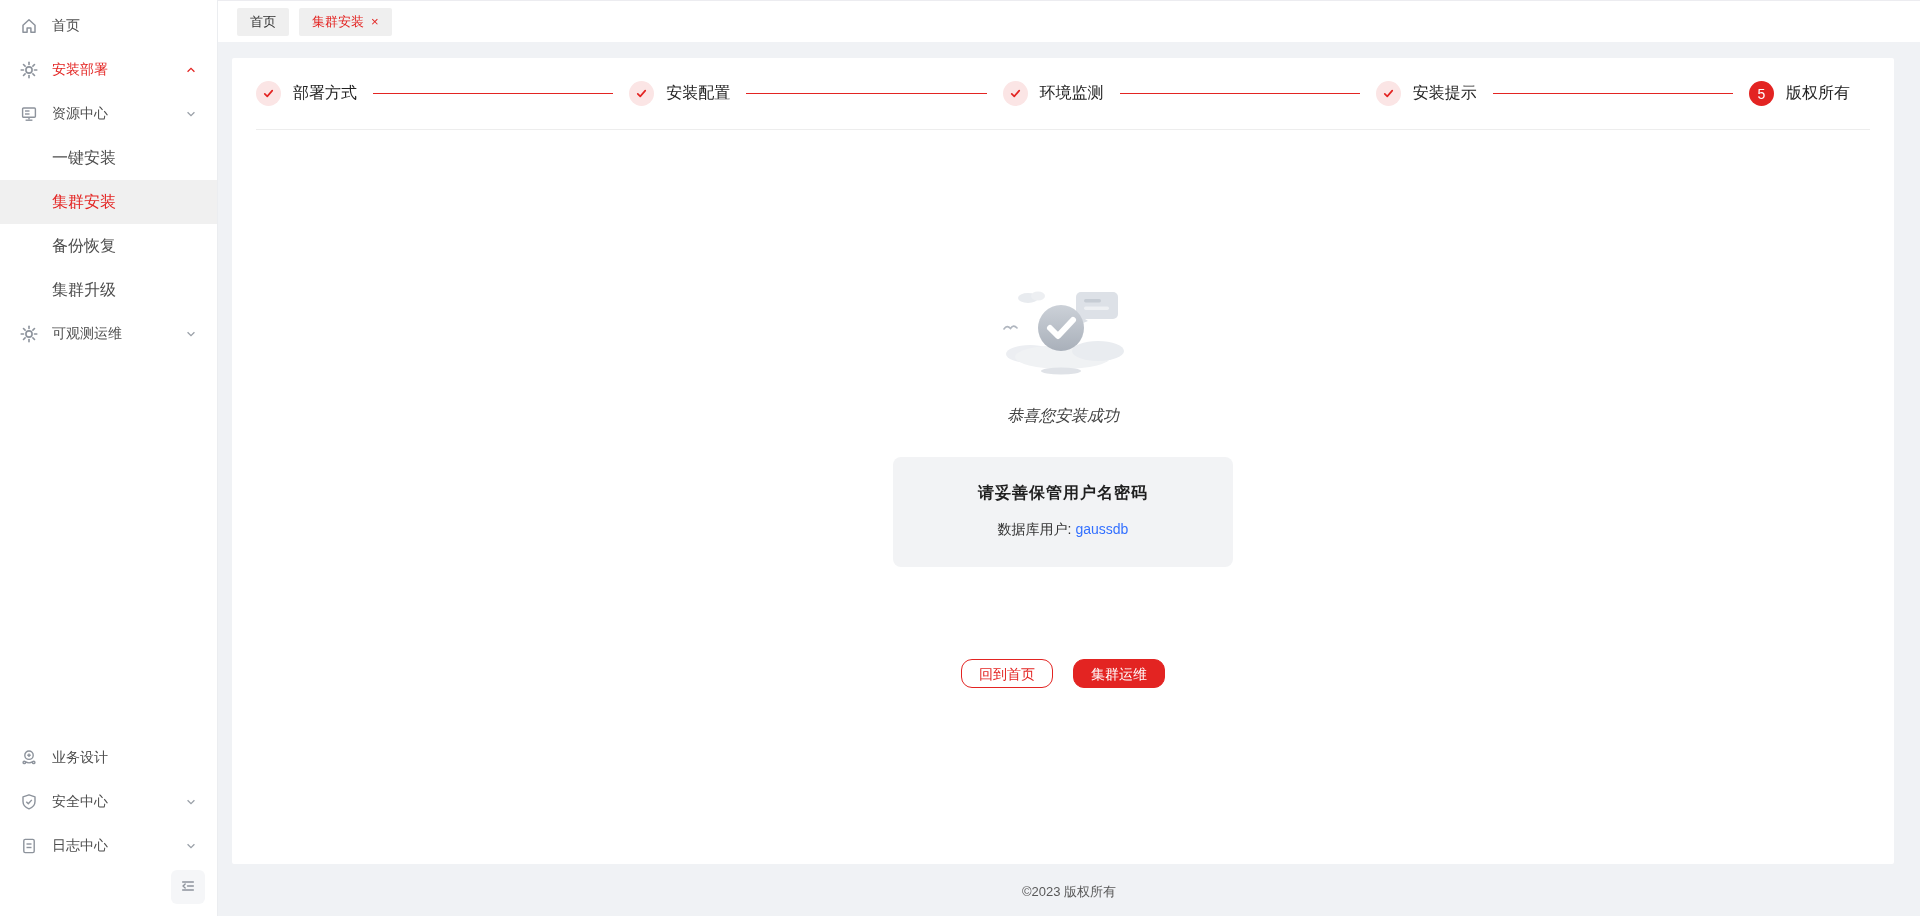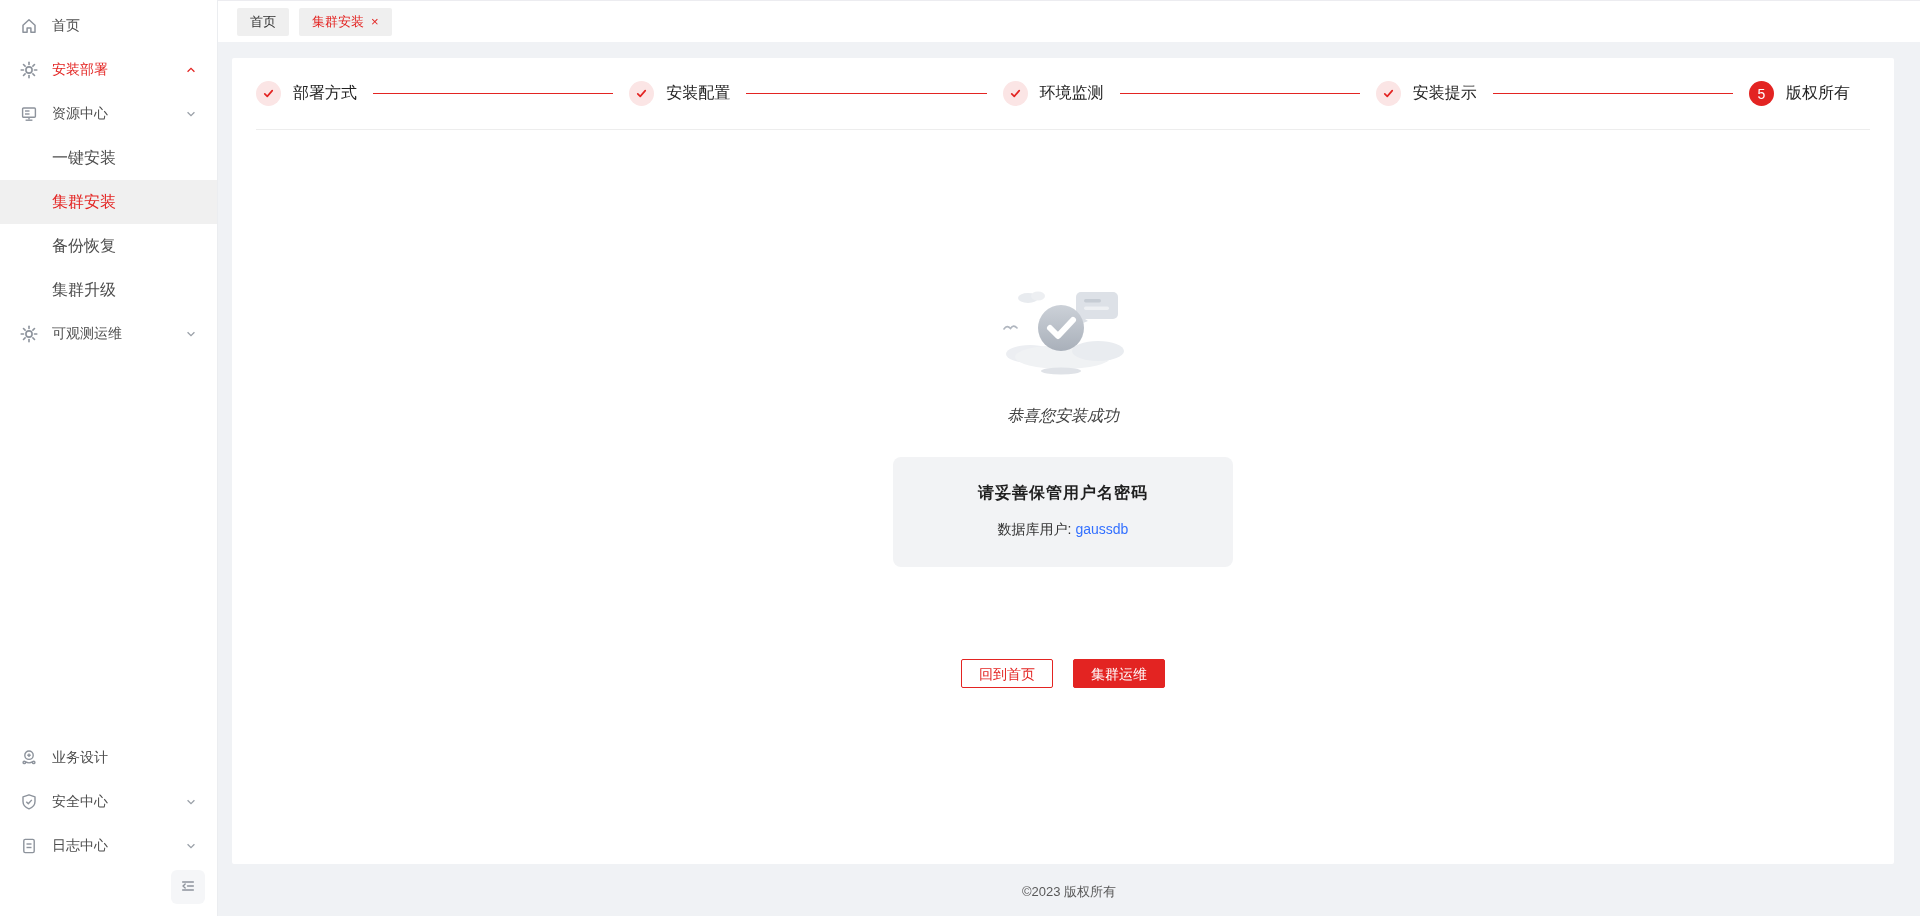--- a/index.html
+++ b/index.html
@@ -44,21 +44,21 @@
 
   
   .content { flex:1; display:flex; flex-direction:column; align-items:center; }
   .illustration { margin-top:152px; width:150px; height:100px; }
   .success-text { margin-top:24px; font-size:16px; color:#404040;font-style:italic; }
   .notice-box { margin-top:30px; width:340px; min-height:110px; background:#f2f3f5; border-radius:8px; text-align:center; padding:26px 20px; }
   .notice-title { font-size:16px; font-weight:bold; color:#1f1f1f; letter-spacing:1px; }
   .notice-line { margin-top:17px; font-size:14px; color:#333333; }
   .notice-line .link { color:var(--link,#3370ff); margin-left:4px; cursor:pointer; }
   .actions { margin-top:92px; display:flex; gap:20px; }
-  .btn { font-family:inherit; font-size:14px; border-radius:2px; padding:7px 17px; cursor:pointer; line-height:1; height:29px; }
+  .btn { font-family:inherit; font-size:14px; border-radius:11px; padding:7px 17px; cursor:pointer; line-height:1; height:29px; }
   .btn.outline { background:#ffffff; border:1px solid var(--accent,#e32422); color:var(--accent,#e32422); }
   .btn.fill { background:var(--accent,#e32422); border:1px solid var(--accent,#e32422); color:#ffffff; }
 
   .footer { flex:1; display:flex; align-items:center; justify-content:center; font-size:13px; color:#595959; }
 </style>
 </head>
 <body>
 
 <div class="app">
 

